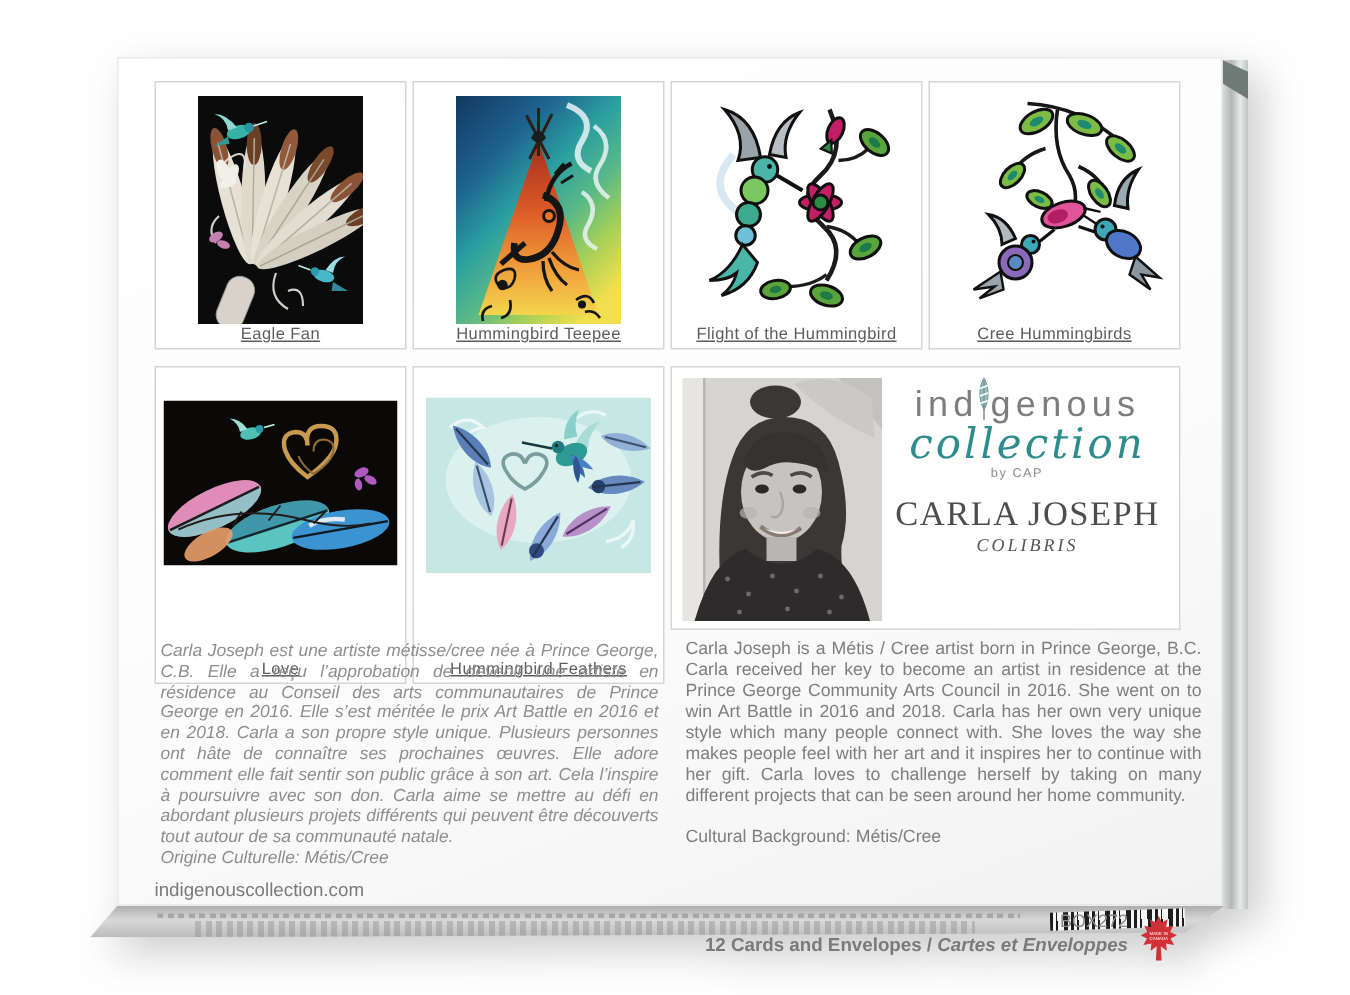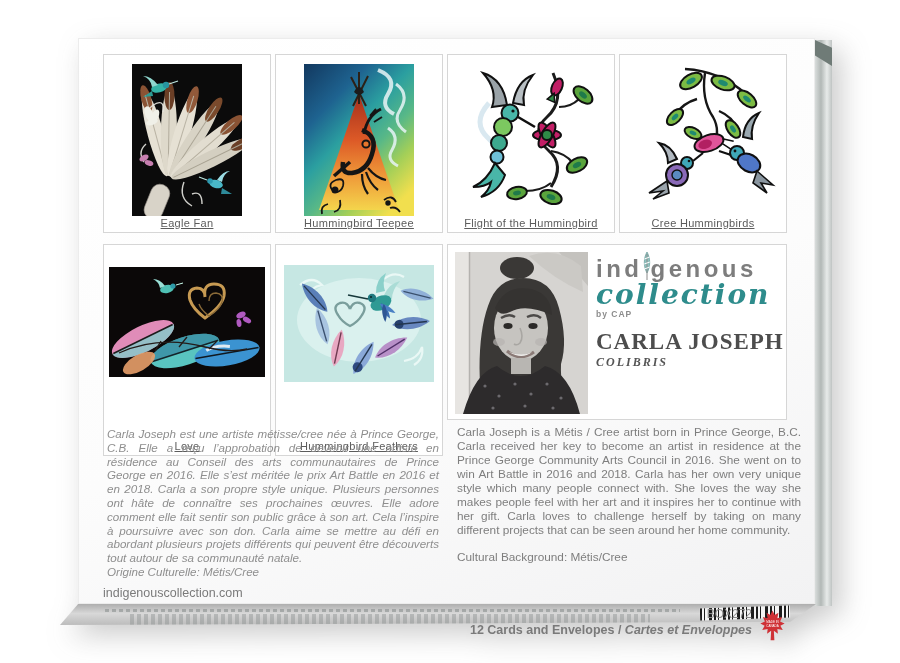--- a/index.html
+++ b/index.html
@@ -50,22 +50,21 @@
   .row2{top:205px;height:212px;}
   .art{position:absolute;left:50%;transform:translateX(-50%);}
   .caption{
     position:absolute;bottom:3px;left:0;right:0;text-align:center;
     font-size:11px;color:#5c5c5c;letter-spacing:.3px;text-decoration:underline;
   }
   .artist-block{width:340px;height:176px;}
   .portrait{position:absolute;left:7px;top:7px;}
   .info{
     position:absolute;left:148px;right:12px;top:6px;bottom:4px;
-    text-align:left;
-    font-weight:bold;
+    text-align:center;
   }
   .logo-line{
     font-size:24px;letter-spacing:3.5px;color:#7d7d7d;line-height:26px;
     white-space:nowrap;
   }
   .logo-line .feather-glyph{display:inline-block;vertical-align:-4px;margin:0 -1px;}
   .logo-script{
     font-family:"DejaVu Serif",serif;font-style:italic;
     font-size:28px;color:#2e8c8c;letter-spacing:2px;line-height:28px;
     margin-top:-1px;white-space:nowrap;

